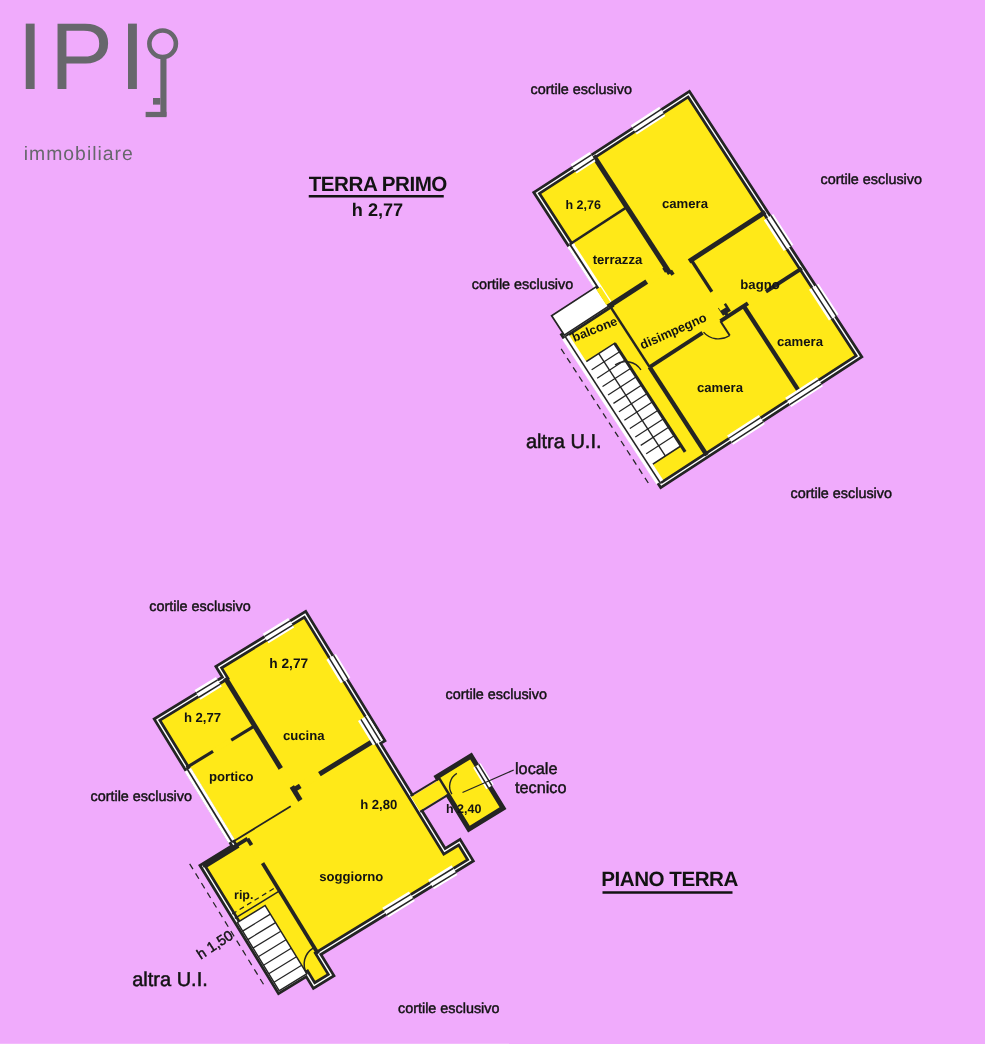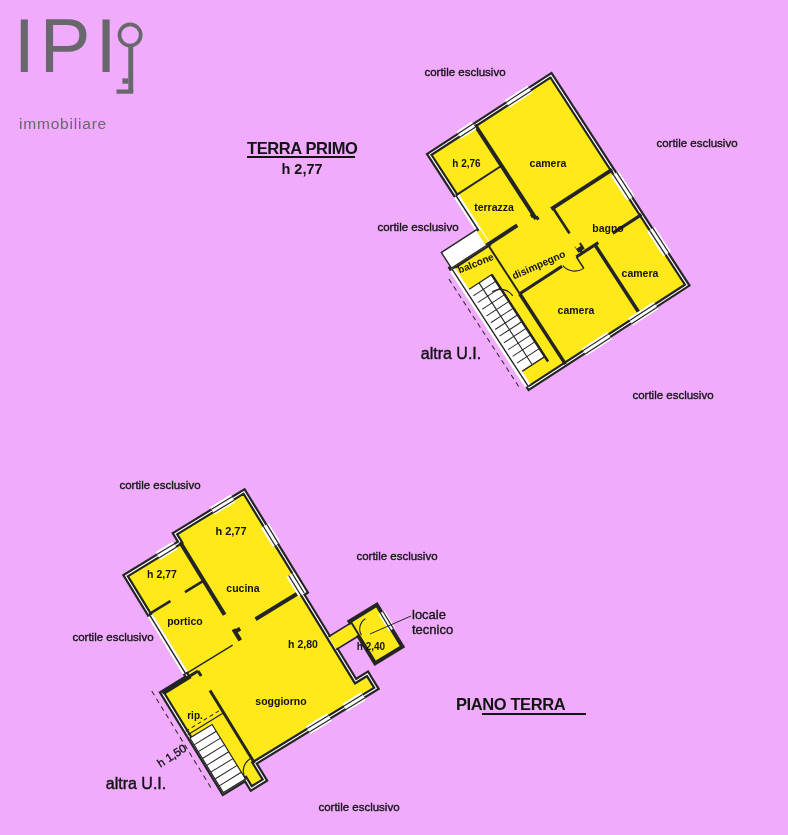--- a/index.html
+++ b/index.html
@@ -22,21 +22,21 @@
   <rect x="20.4" y="63.4" width="5.9" height="5.3" fill="#67676c"></rect>
   <rect x="14.5" y="74.5" width="16.7" height="4.2" fill="#67676c"></rect>
 </svg>
 
 <div class="abs" style="left:247px; top:139px; width:110px; text-align:center; font-size:16.5px; font-weight:700; color:#131313; letter-spacing:-0.4px; white-space:nowrap;">TERRA PRIMO</div>
 
 <div class="abs" style="left:247px; top:155.5px; width:108px; height:2px; background:#131313;"></div>
 
 <div class="abs" style="left:247px; top:160.5px; width:110px; text-align:center; font-size:14.5px; font-weight:700; color:#131313;">h 2,77</div>
 
-<div class="abs" style="left:456px; top:695px; width:105px; text-align:center; font-size:16.5px; font-weight:700; color:#131313; letter-spacing:-0.4px; white-space:nowrap;">PIANO TERRA</div>
+<div class="abs" style="left:481px; top:695px; width:105px; text-align:center; font-size:16.5px; font-weight:700; color:#131313; letter-spacing:-0.4px; white-space:nowrap;">PIANO TERRA</div>
 
 <div class="abs" style="left:482px; top:712.5px; width:104px; height:2px; background:#131313;"></div>
 
 <div class="abs" style="left:0; top:0;">
 <svg width="788" height="835" viewBox="0 0 788 835">
 <g transform="translate(392.9,178) rotate(-33) scale(1.008,0.977)">
 
 <polygon points="43,0 187,0 187,256 0,256 0,110 43,110" fill="#ffe918" stroke="#242424" stroke-width="5.5"></polygon>
           <polygon points="43,0 187,0 187,256 0,256 0,110 43,110" fill="none" stroke="#ffffff" stroke-width="1.1"></polygon>
 

